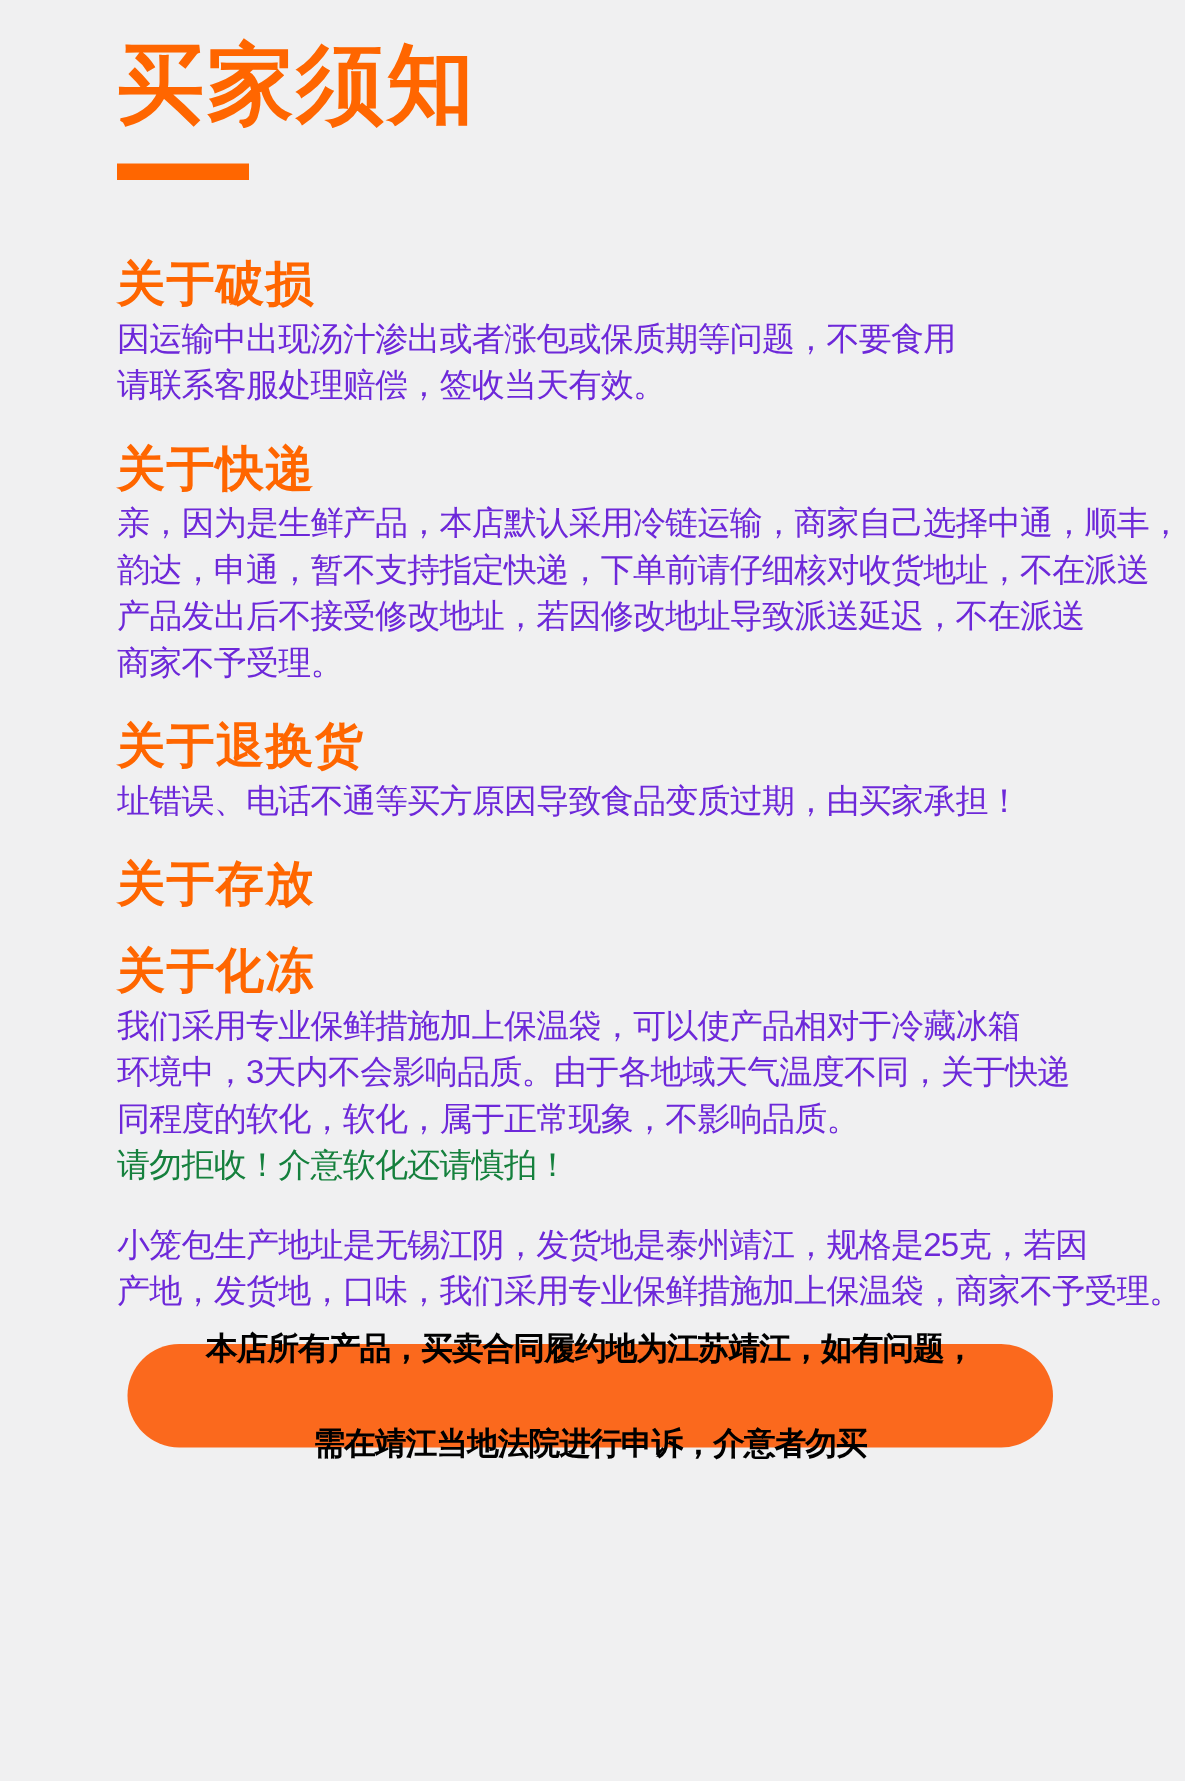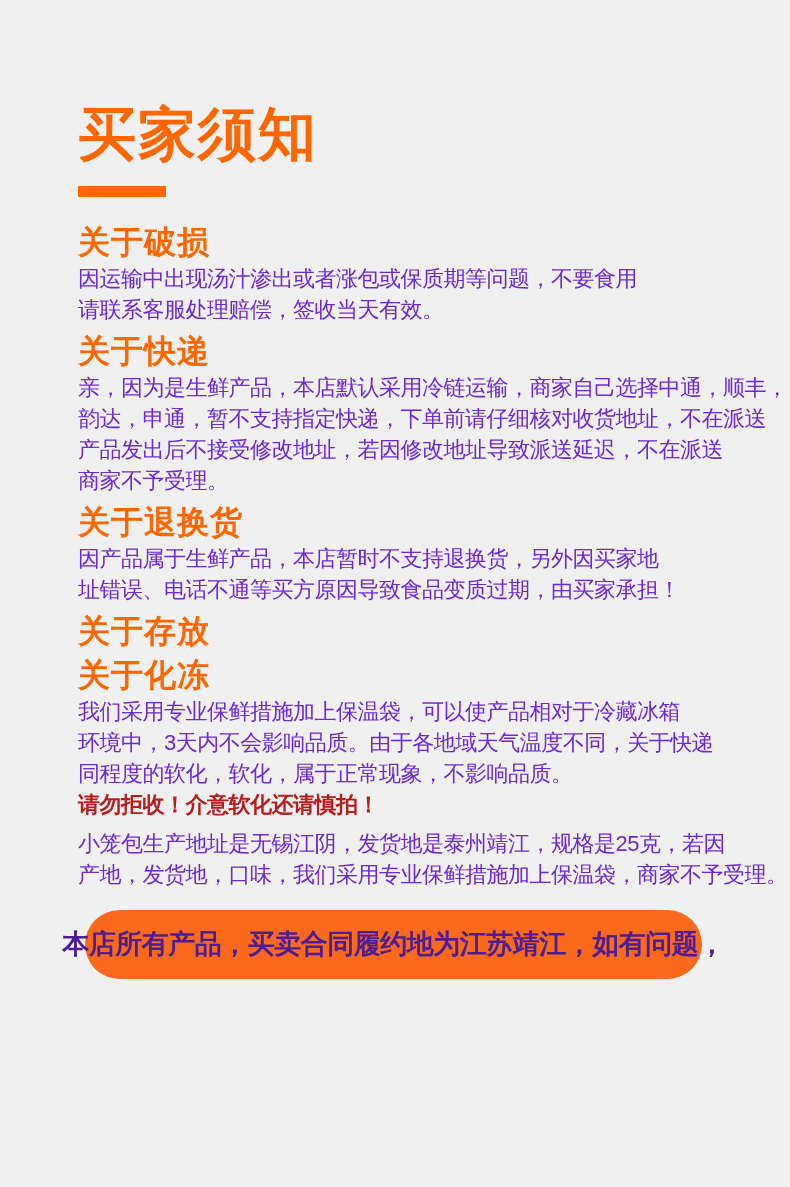--- a/index.html
+++ b/index.html
@@ -11,38 +11,38 @@
     height: 1187px;
     background: #F0F0F1;
     overflow: hidden;
     font-family: "Liberation Sans", "DejaVu Sans", sans-serif;
     color: #333333;
   }
   .page {
     box-sizing: border-box;
     width: 790px;
     height: 1187px;
-    padding: 104px 30px 0 78px;
+    padding: 27px 30px 0 78px;
   }
   .title {
     margin: 0;
     font-size: 58px;
     line-height: 60px;
     font-weight: 800;
     color: #FF6600;
     letter-spacing: 2px;
   }
   .title-underline {
     width: 88px;
     height: 11px;
     margin-top: 22px;
     background: #FF6600;
   }
-  .sec { margin-top: 8px; }
-  .sec.first { margin-top: 27px; }
+  .sec { margin-top: 22px; }
+  .sec.first { margin-top: 51px; }
   .sec-heading {
     margin: 0 0 3px 0;
     font-size: 32px;
     line-height: 36px;
     font-weight: 800;
     color: #FF6600;
     letter-spacing: 1px;
   }
   .line {
     margin: 0;
@@ -51,39 +51,39 @@
     letter-spacing: -0.5px;
     white-space: nowrap;
     color: #6d28d9;
   }
   .note {
     margin: 0;
     font-size: 22px;
     line-height: 31px;
     letter-spacing: -0.5px;
     white-space: nowrap;
-    font-weight: 700;
-    color: #b91c1c;
+    font-weight: 400;
+    color: #15803d;
   }
   .legal-box {
     box-sizing: border-box;
     width: 617px;
     height: 69px;
     margin: 20px 0 0 7px;
     background: #FB691D;
     border-radius: 35px;
     display: flex;
     flex-direction: column;
     align-items: center;
     justify-content: center;
   }
   .legal-line {
     margin: 16px;
-    color: #4c1d95;
-    font-size: 27px;
+    color: #000000;
+    font-size: 21px;
     line-height: 31px;
     font-weight: 700;
     letter-spacing: -0.5px;
     white-space: nowrap;
     text-align: center;
   }
 </style>
 </head>
 <body>
 
@@ -101,21 +101,20 @@
   <section class="sec">
     <h2 class="sec-heading">关于快递</h2>
     <p class="line">亲，因为是生鲜产品，本店默认采用冷链运输，商家自己选择中通，顺丰，</p>
     <p class="line">韵达，申通，暂不支持指定快递，下单前请仔细核对收货地址，不在派送</p>
     <p class="line">产品发出后不接受修改地址，若因修改地址导致派送延迟，不在派送</p>
     <p class="line">商家不予受理。</p>
   </section>
 
   <section class="sec">
     <h2 class="sec-heading">关于退换货</h2>
-    <p class="line">因产品属于生鲜产品，本店暂时不支持退换货，另外因买家地</p>
     <p class="line">址错误、电话不通等买方原因导致食品变质过期，由买家承担！</p>
   </section>
 
   <section class="sec">
     <h2 class="sec-heading">关于存放</h2>
   </section>
 
   <section class="sec">
     <h2 class="sec-heading">关于化冻</h2>
     <p class="line">我们采用专业保鲜措施加上保温袋，可以使产品相对于冷藏冰箱</p>
@@ -124,15 +123,16 @@
     <p class="note">请勿拒收！介意软化还请慎拍！</p>
   </section>
 
   <section class="sec">
     <p class="line">小笼包生产地址是无锡江阴，发货地是泰州靖江，规格是25克，若因</p>
     <p class="line">产地，发货地，口味，我们采用专业保鲜措施加上保温袋，商家不予受理。</p>
   </section>
 
   <div class="legal-box">
     <p class="legal-line">本店所有产品，买卖合同履约地为江苏靖江，如有问题，</p>
+    <p class="legal-line">需在靖江当地法院进行申诉，介意者勿买</p>
   </div>
 
 </div>
 
 </body></html>

